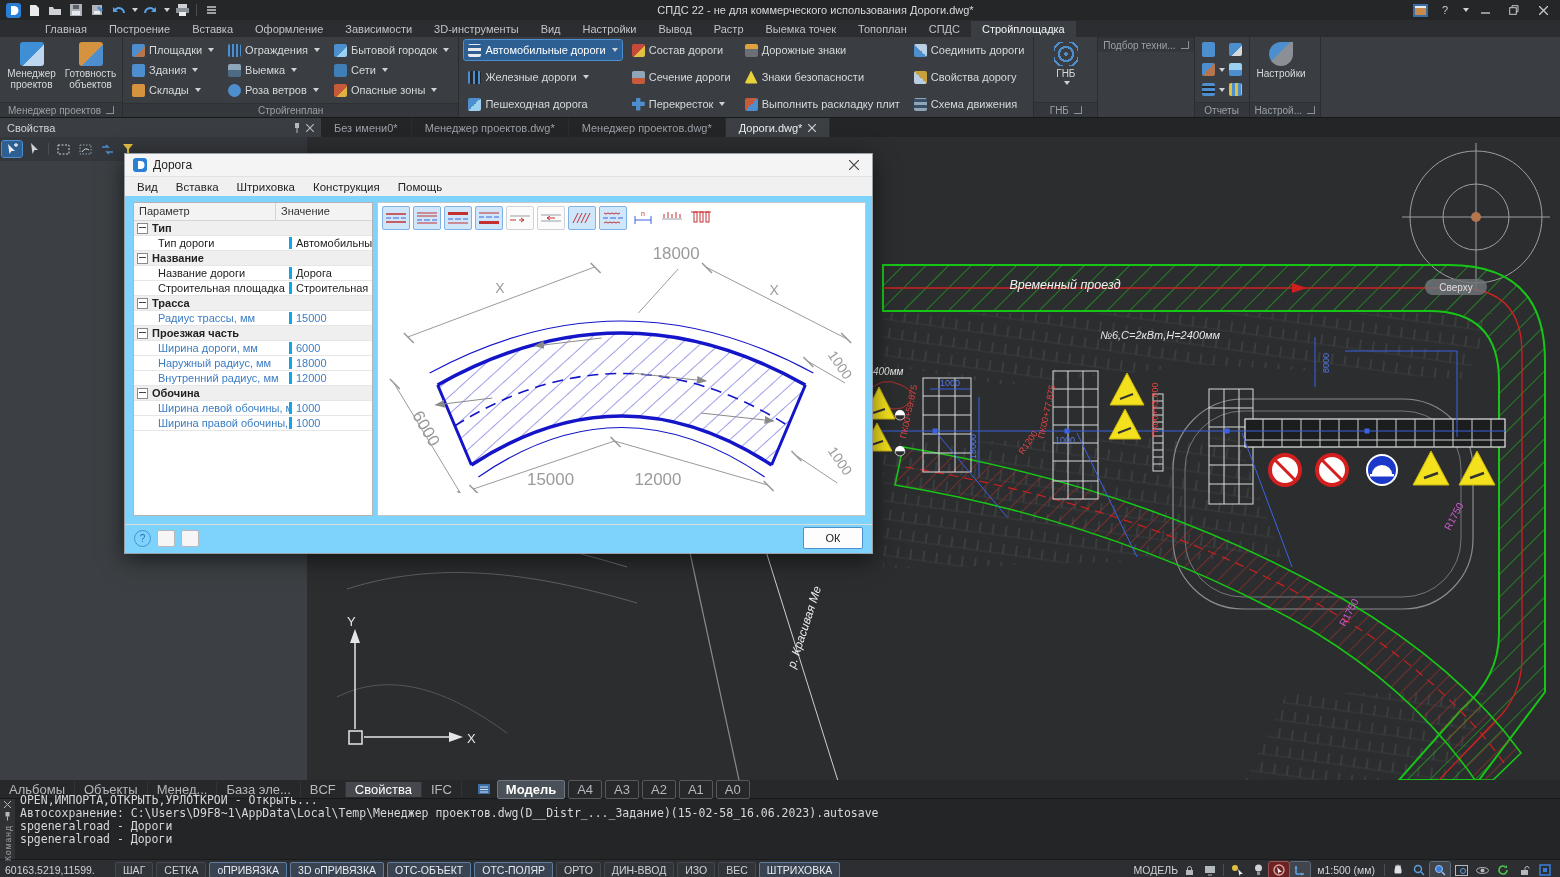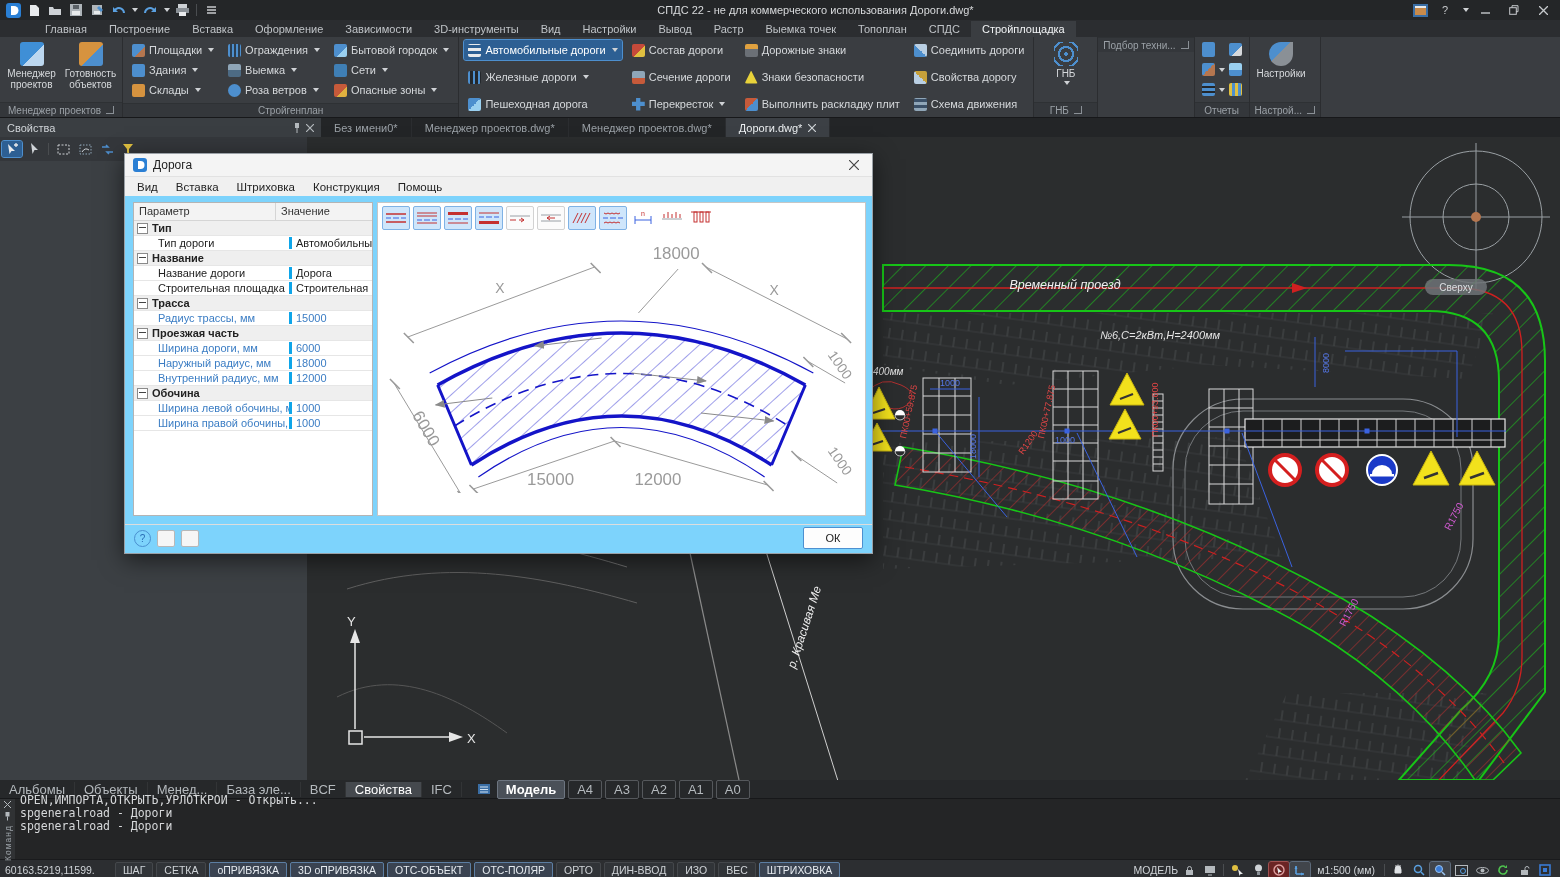--- a/index.html
+++ b/index.html
@@ -922,20 +922,21 @@
     <span>
         <svg width="7" height="9">
           <rect x="1.5" y="0" width="4" height="4.5" fill="#b4b9bd"></rect>
           <path d="M3.5,4.5 v4" stroke="#b4b9bd"></path>
         </svg>
       </span>
     <span class="cmd-vlabel">Команд</span>
   </div>
   <div class="cmd-lines">
     <div>OPEN,ИМПОРТА,ОТКРЫТЬ,УРЛОТКРОЙ - Открыть...</div>
+    <div>Автосохранение: C:\Users\D9F8~1\AppData\Local\Temp\Менеджер проектов.dwg(D__Distr_..._Задание)(15-02-58_16.06.2023).autosave</div>
     <div>spgeneralroad - Дороги</div>
     <div>spgeneralroad - Дороги</div>
   </div>
 </div>
 
 <div class="sbar">
   <span class="coords">60163.5219,11599.</span>
   <span class="stog">ШАГ</span>
   <span class="stog">СЕТКА</span>
   <span class="stog act">оПРИВЯЗКА</span>

